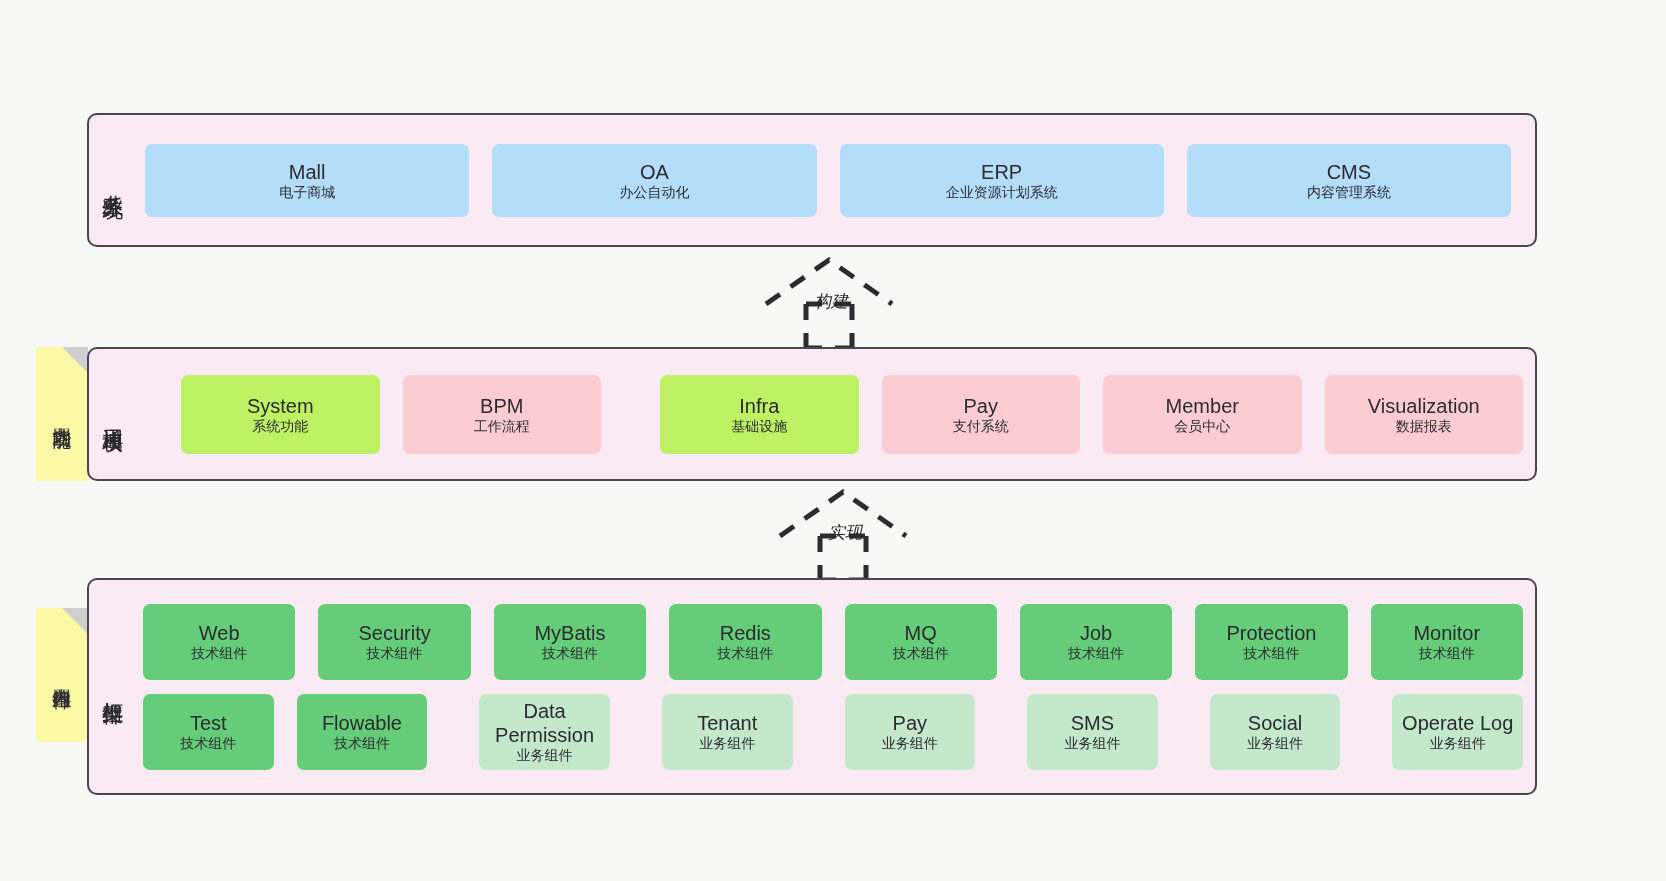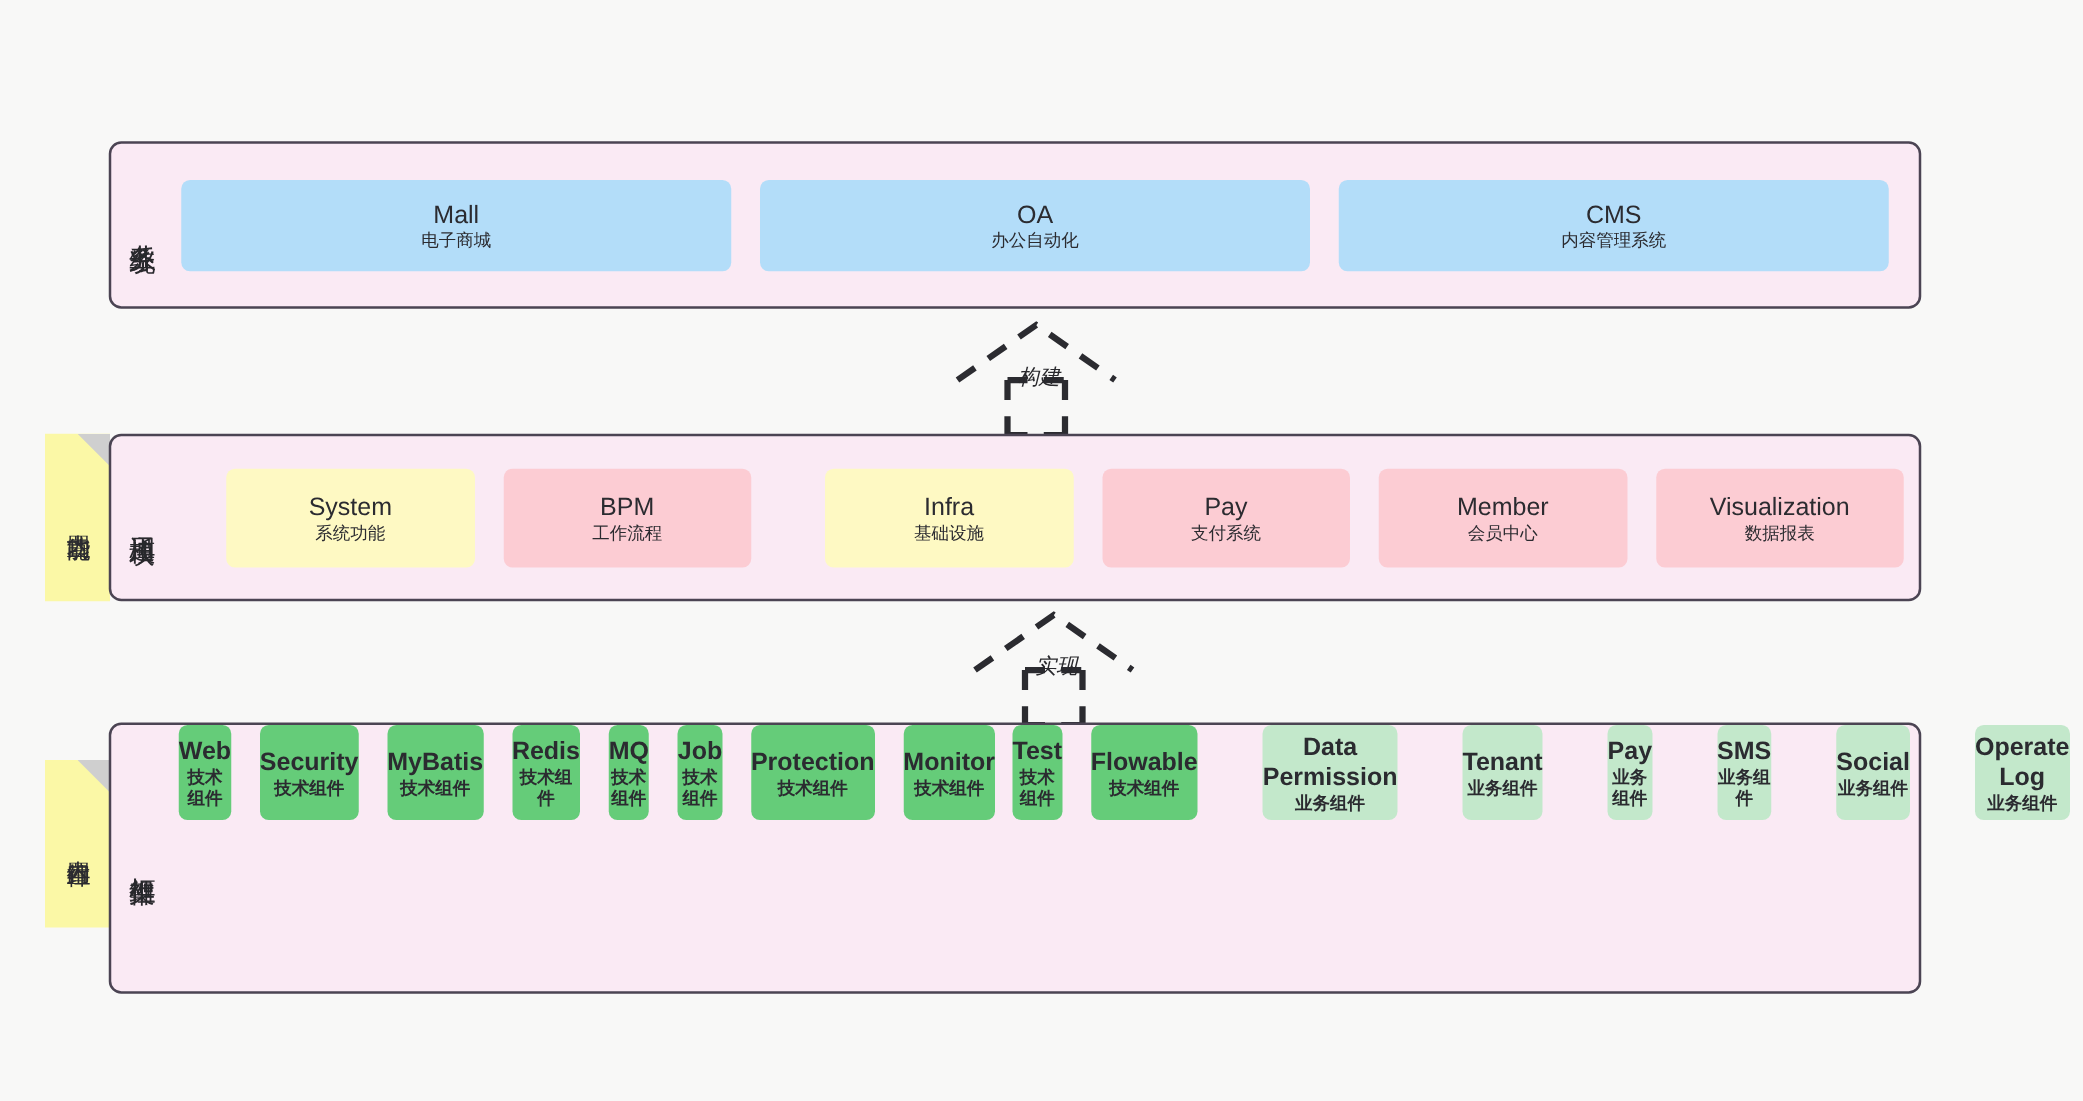--- a/index.html
+++ b/index.html
@@ -89,38 +89,37 @@
     left: 87px;
     top: 347px;
     width: 1450px;
     height: 134px;
   }
   #layer-common .cards { gap: 23px; padding-left: 8px; padding-right: 12px; }
   #layer-common .card {
     flex: 1 1 0;
     height: 79px;
   }
-  .c-red   { background: #fef9c3; margin-left: 36px; }
+  .c-red   { background: #bef264; margin-left: 36px; }
   .c-pink  { background: #fcccd3; }
 
   
   #layer-framework {
     left: 87px;
     top: 578px;
     width: 1450px;
     height: 217px;
   }
   #layer-framework .grid {
     flex: 1 1 auto;
     display: flex;
-    flex-direction: row;
+    flex-direction: column;
     justify-content: center;
     gap: 14px;
     padding: 0 12px 0 6px;
-    font-weight: bold;
   }
   #layer-framework .grid-row {
     display: flex;
     gap: 23px;
   }
   #layer-framework .card {
     flex: 1 1 0;
     height: 76px;
   }
   .c-green  { background: #65cc79; }
@@ -191,20 +190,24 @@
     <div class="cards">
       <div class="card">
         <span class="ln1">Mall</span>
         <span class="ln2">电子商城</span>
       </div>
       <div class="card">
         <span class="ln1">OA</span>
         <span class="ln2">办公自动化</span>
       </div>
       <div class="card">
+        <span class="ln1">ERP</span>
+        <span class="ln2">企业资源计划系统</span>
+      </div>
+      <div class="card">
         <span class="ln1">CMS</span>
         <span class="ln2">内容管理系统</span>
       </div>
     </div>
   </div>
 
   <div class="connector" id="conn-build">
     <svg width="180" height="100" viewBox="0 0 180 100" xmlns="http://www.w3.org/2000/svg">
       <path d="M 22 52 L 85 8 L 148 52" fill="none" stroke="#2b2b30" stroke-width="5" stroke-dasharray="17,13" stroke-linecap="butt"></path>
       <path d="M 62 52 L 62 96 M 108 52 L 108 96 M 62 96 L 108 96 M 62 52 L 108 52" fill="none" stroke="#2b2b30" stroke-width="5" stroke-dasharray="16,13" stroke-linecap="butt"></path>

